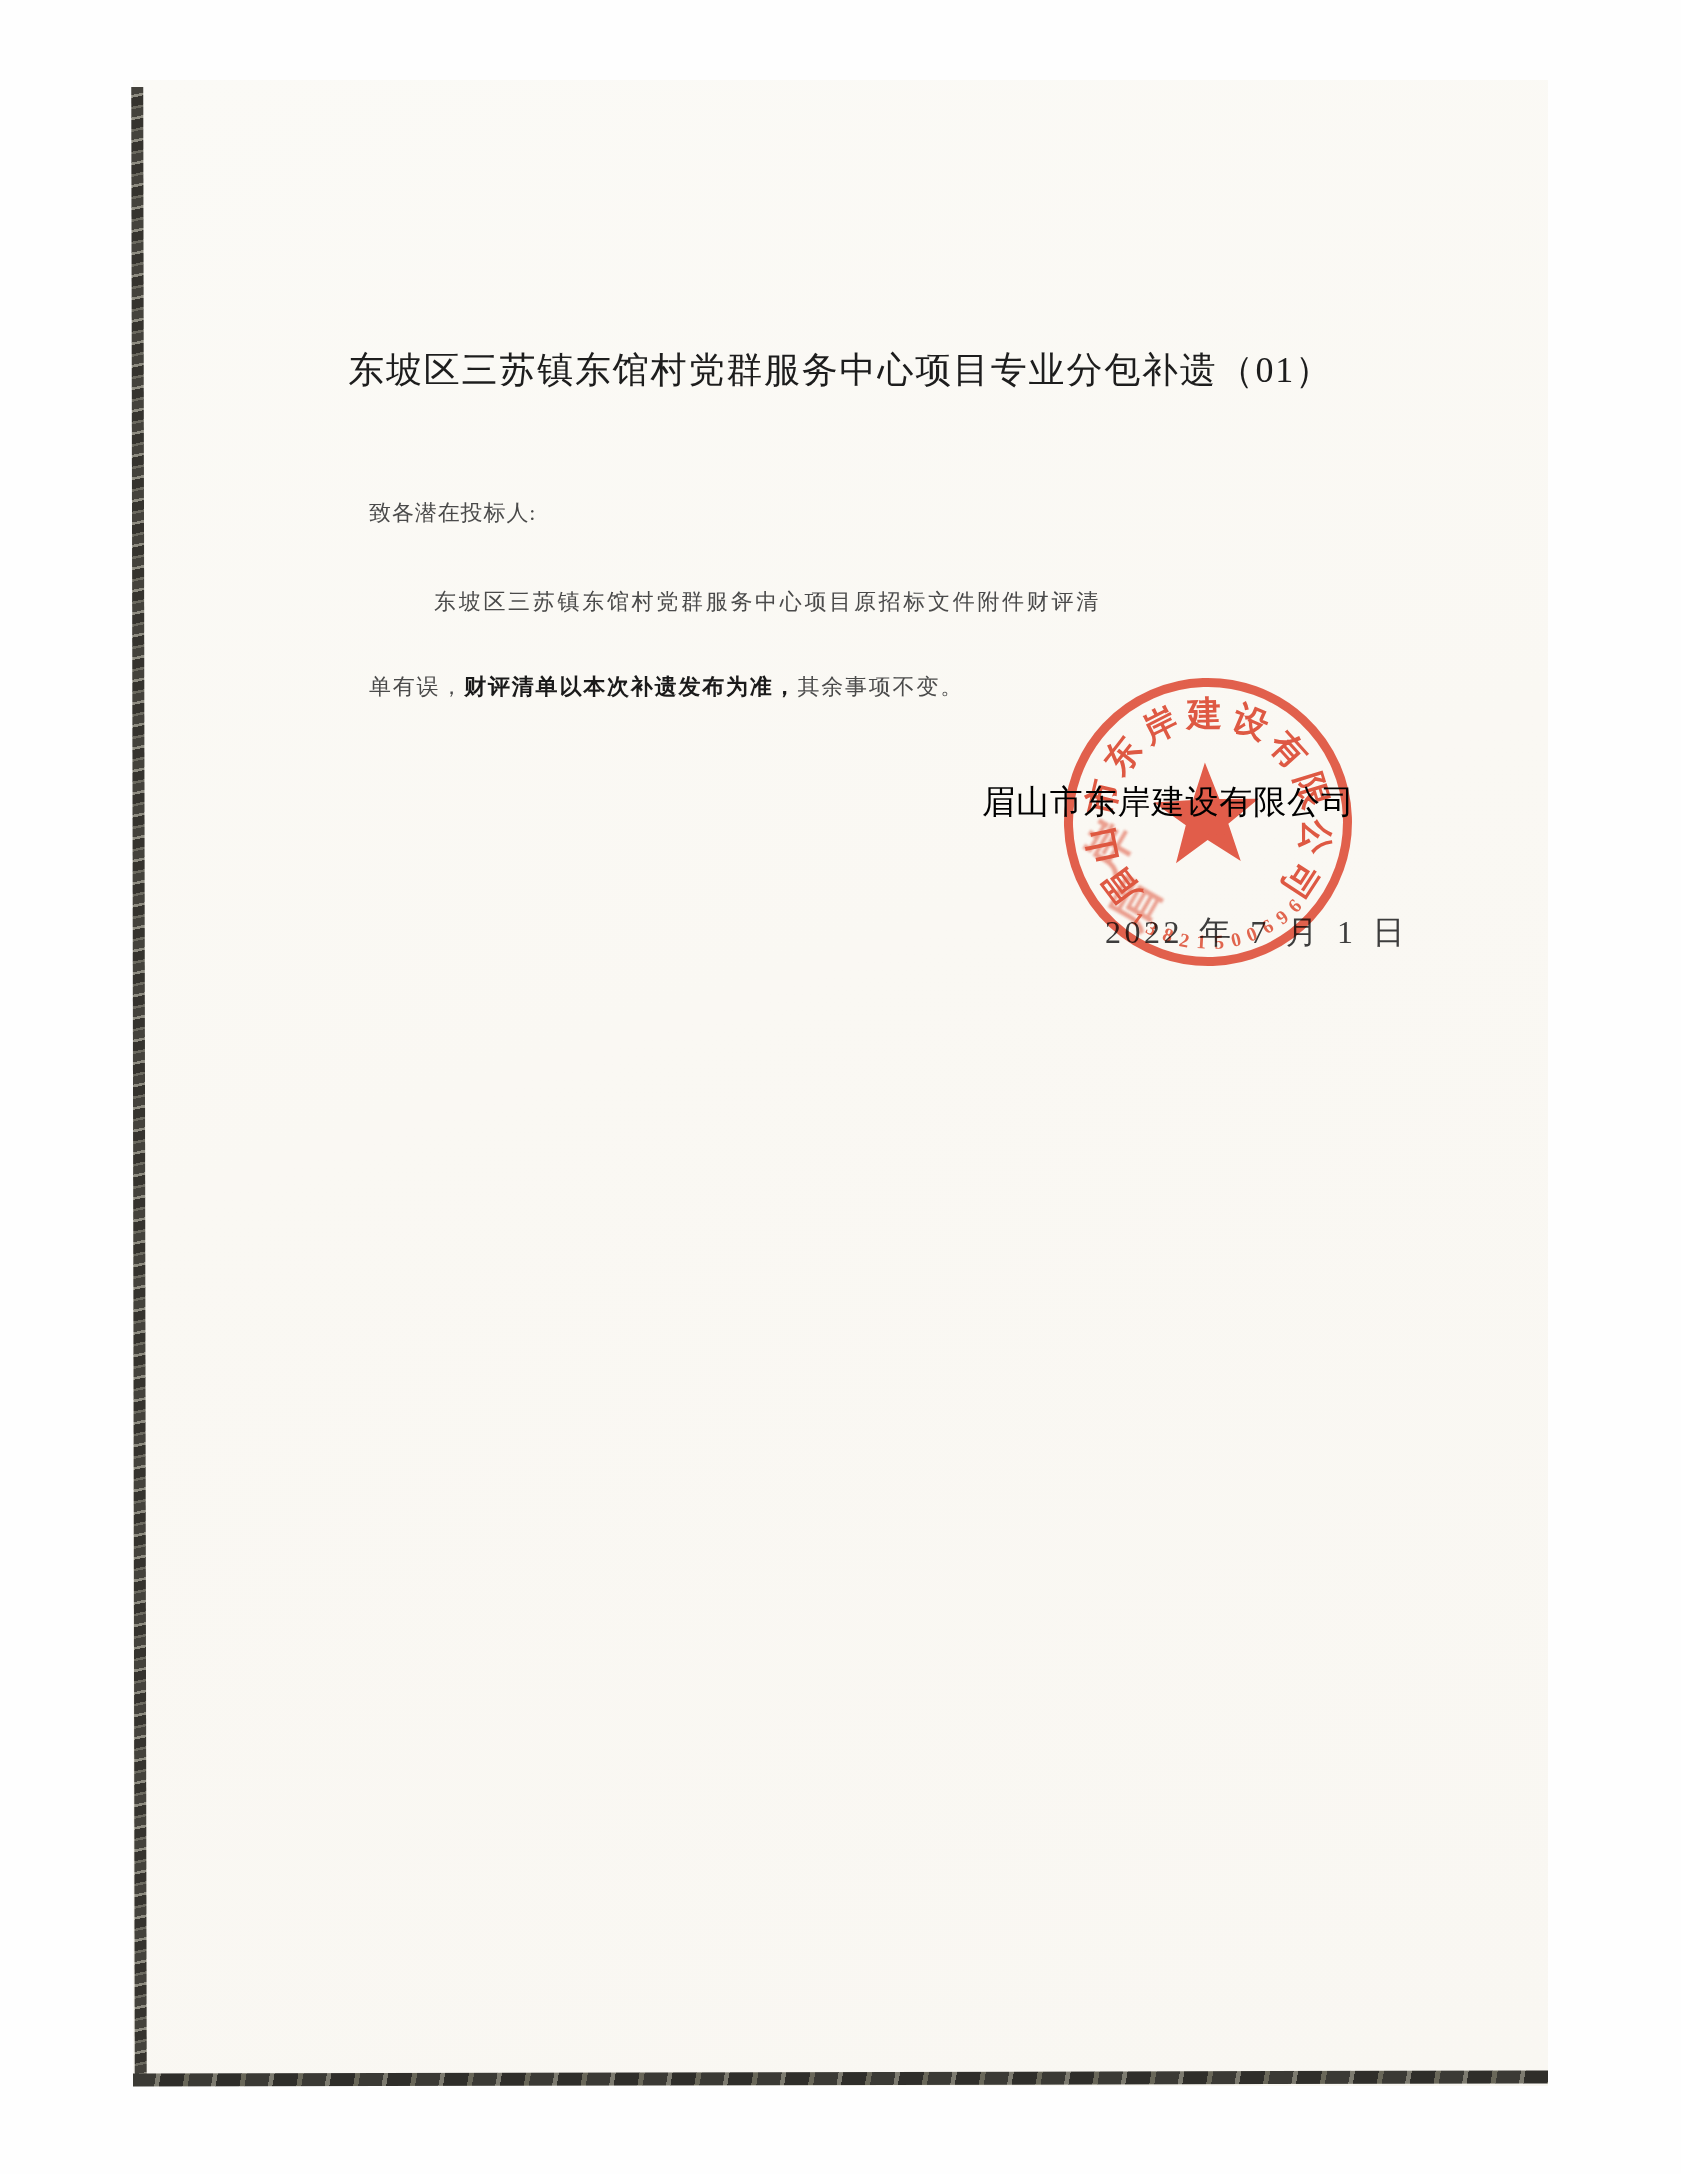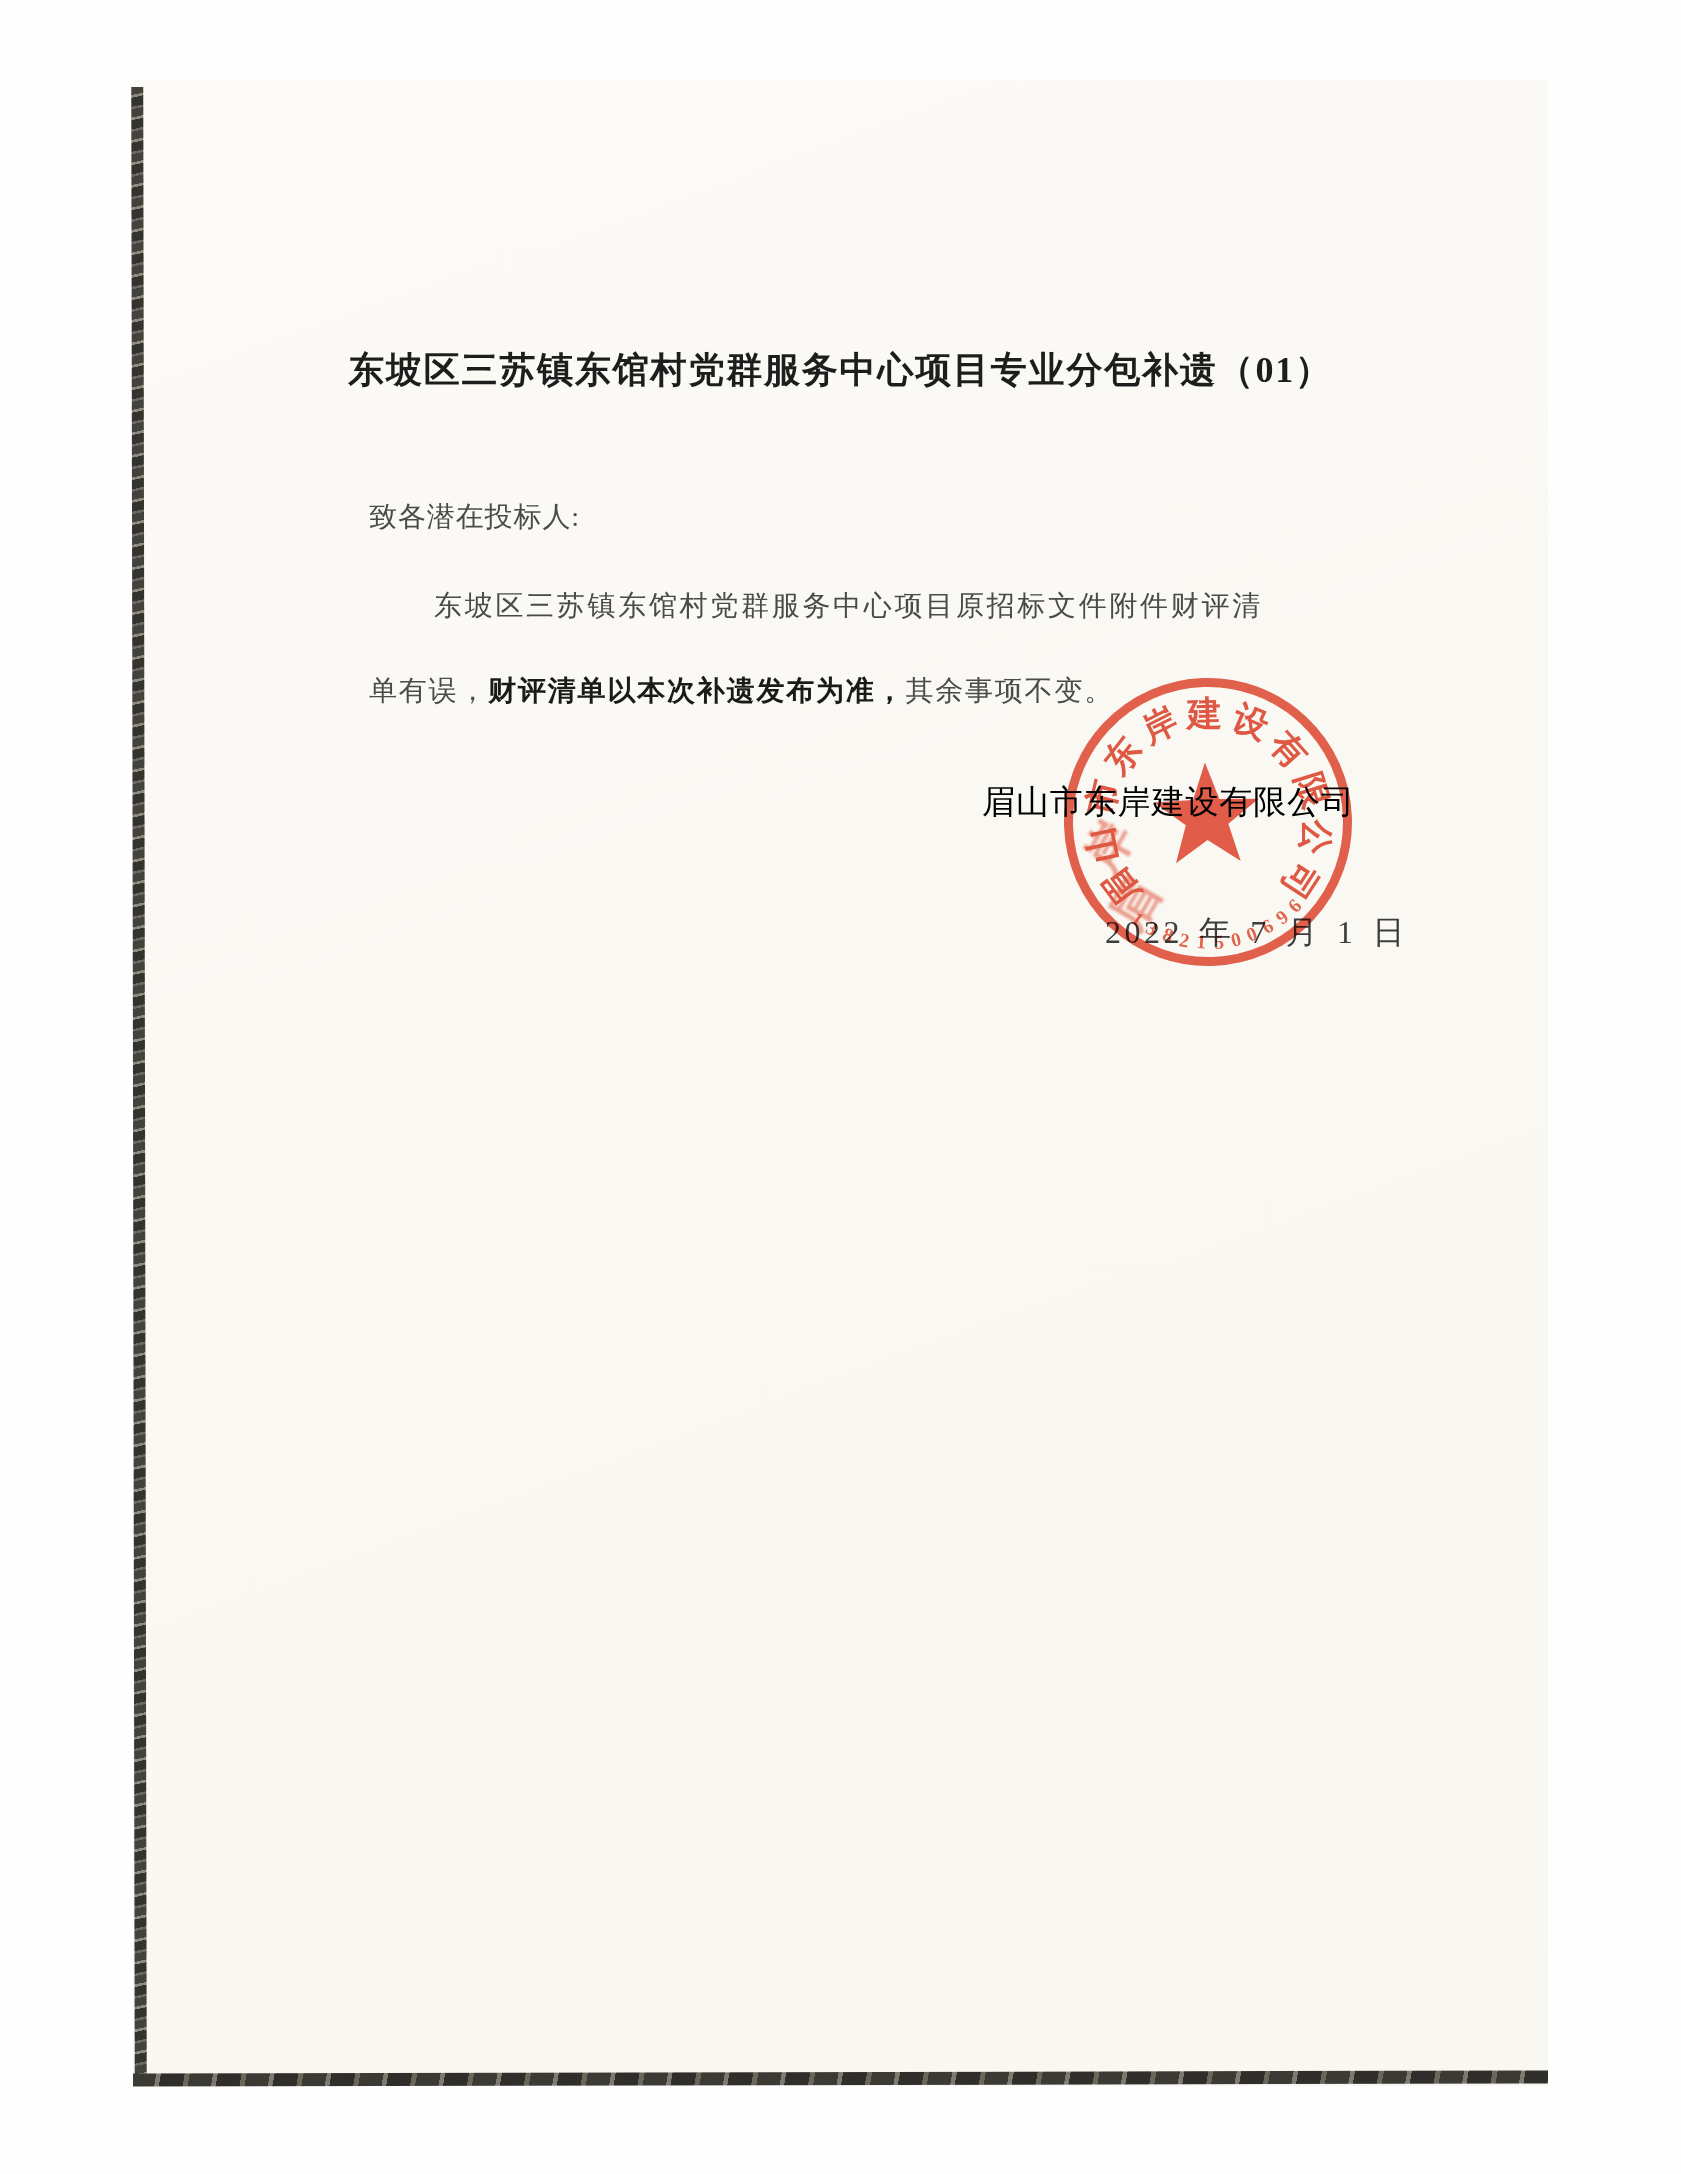--- a/index.html
+++ b/index.html
@@ -34,26 +34,26 @@
     background:repeating-linear-gradient(100deg,
       #3b3a35 0px,#3b3a35 23px,
       #7d7b70 23px,#7d7b70 27.5px,
       #2f2e2a 27.5px,#2f2e2a 51px,
       #696759 51px,#696759 56px);
     transform:rotate(-0.12deg);
   }
   .title{
     position:absolute;left:0;top:346px;width:1681px;
     text-align:center;
-    font-size:36px;font-weight:700;color:#1d1d1d;
+    font-size:36px;font-weight:400;color:#1d1d1d;
     letter-spacing:1.8px;margin:0;
   }
   .body-line{
     position:absolute;margin:0;
-    font-size:28px;color:#4a4a4a;
+    font-size:22px;color:#4a4a4a;
     white-space:nowrap;
   }
   .salutation{left:369px;top:498px;letter-spacing:0.9px;}
   .para-line1{left:434px;top:587px;letter-spacing:2.7px;}
   .para-line2{left:369px;top:672px;letter-spacing:1.8px;}
   .para-line2 .bold-seg{font-weight:700;color:#1a1a1a;}
   .sig-company{
     position:absolute;left:982px;top:780px;margin:0;
     font-size:33px;color:#000000;letter-spacing:0.9px;white-space:nowrap;
   }

